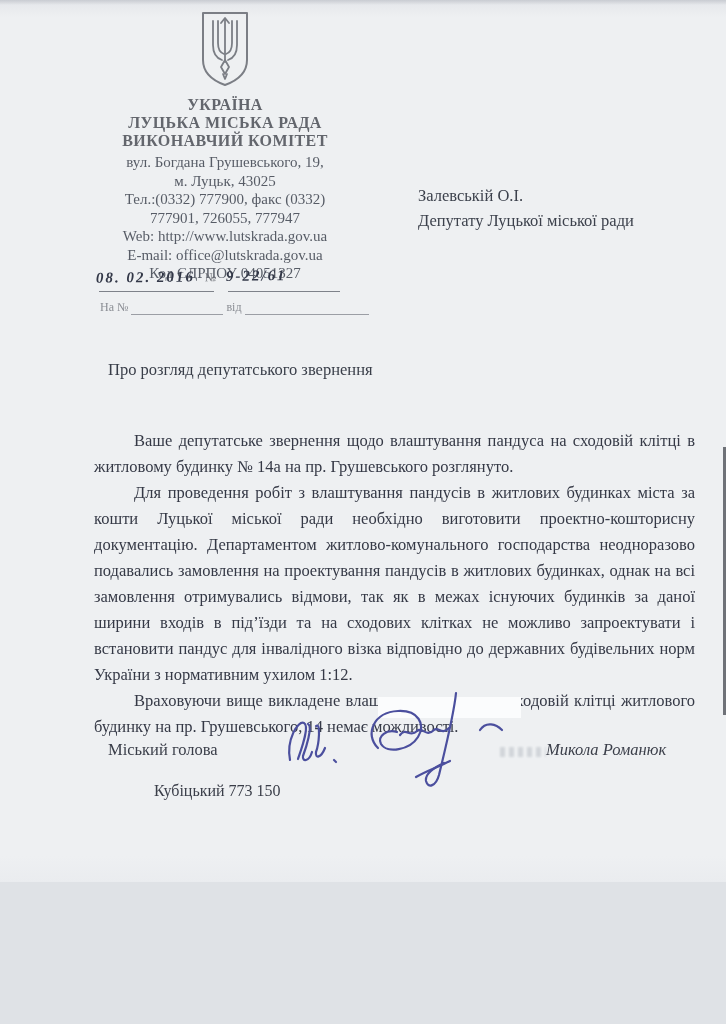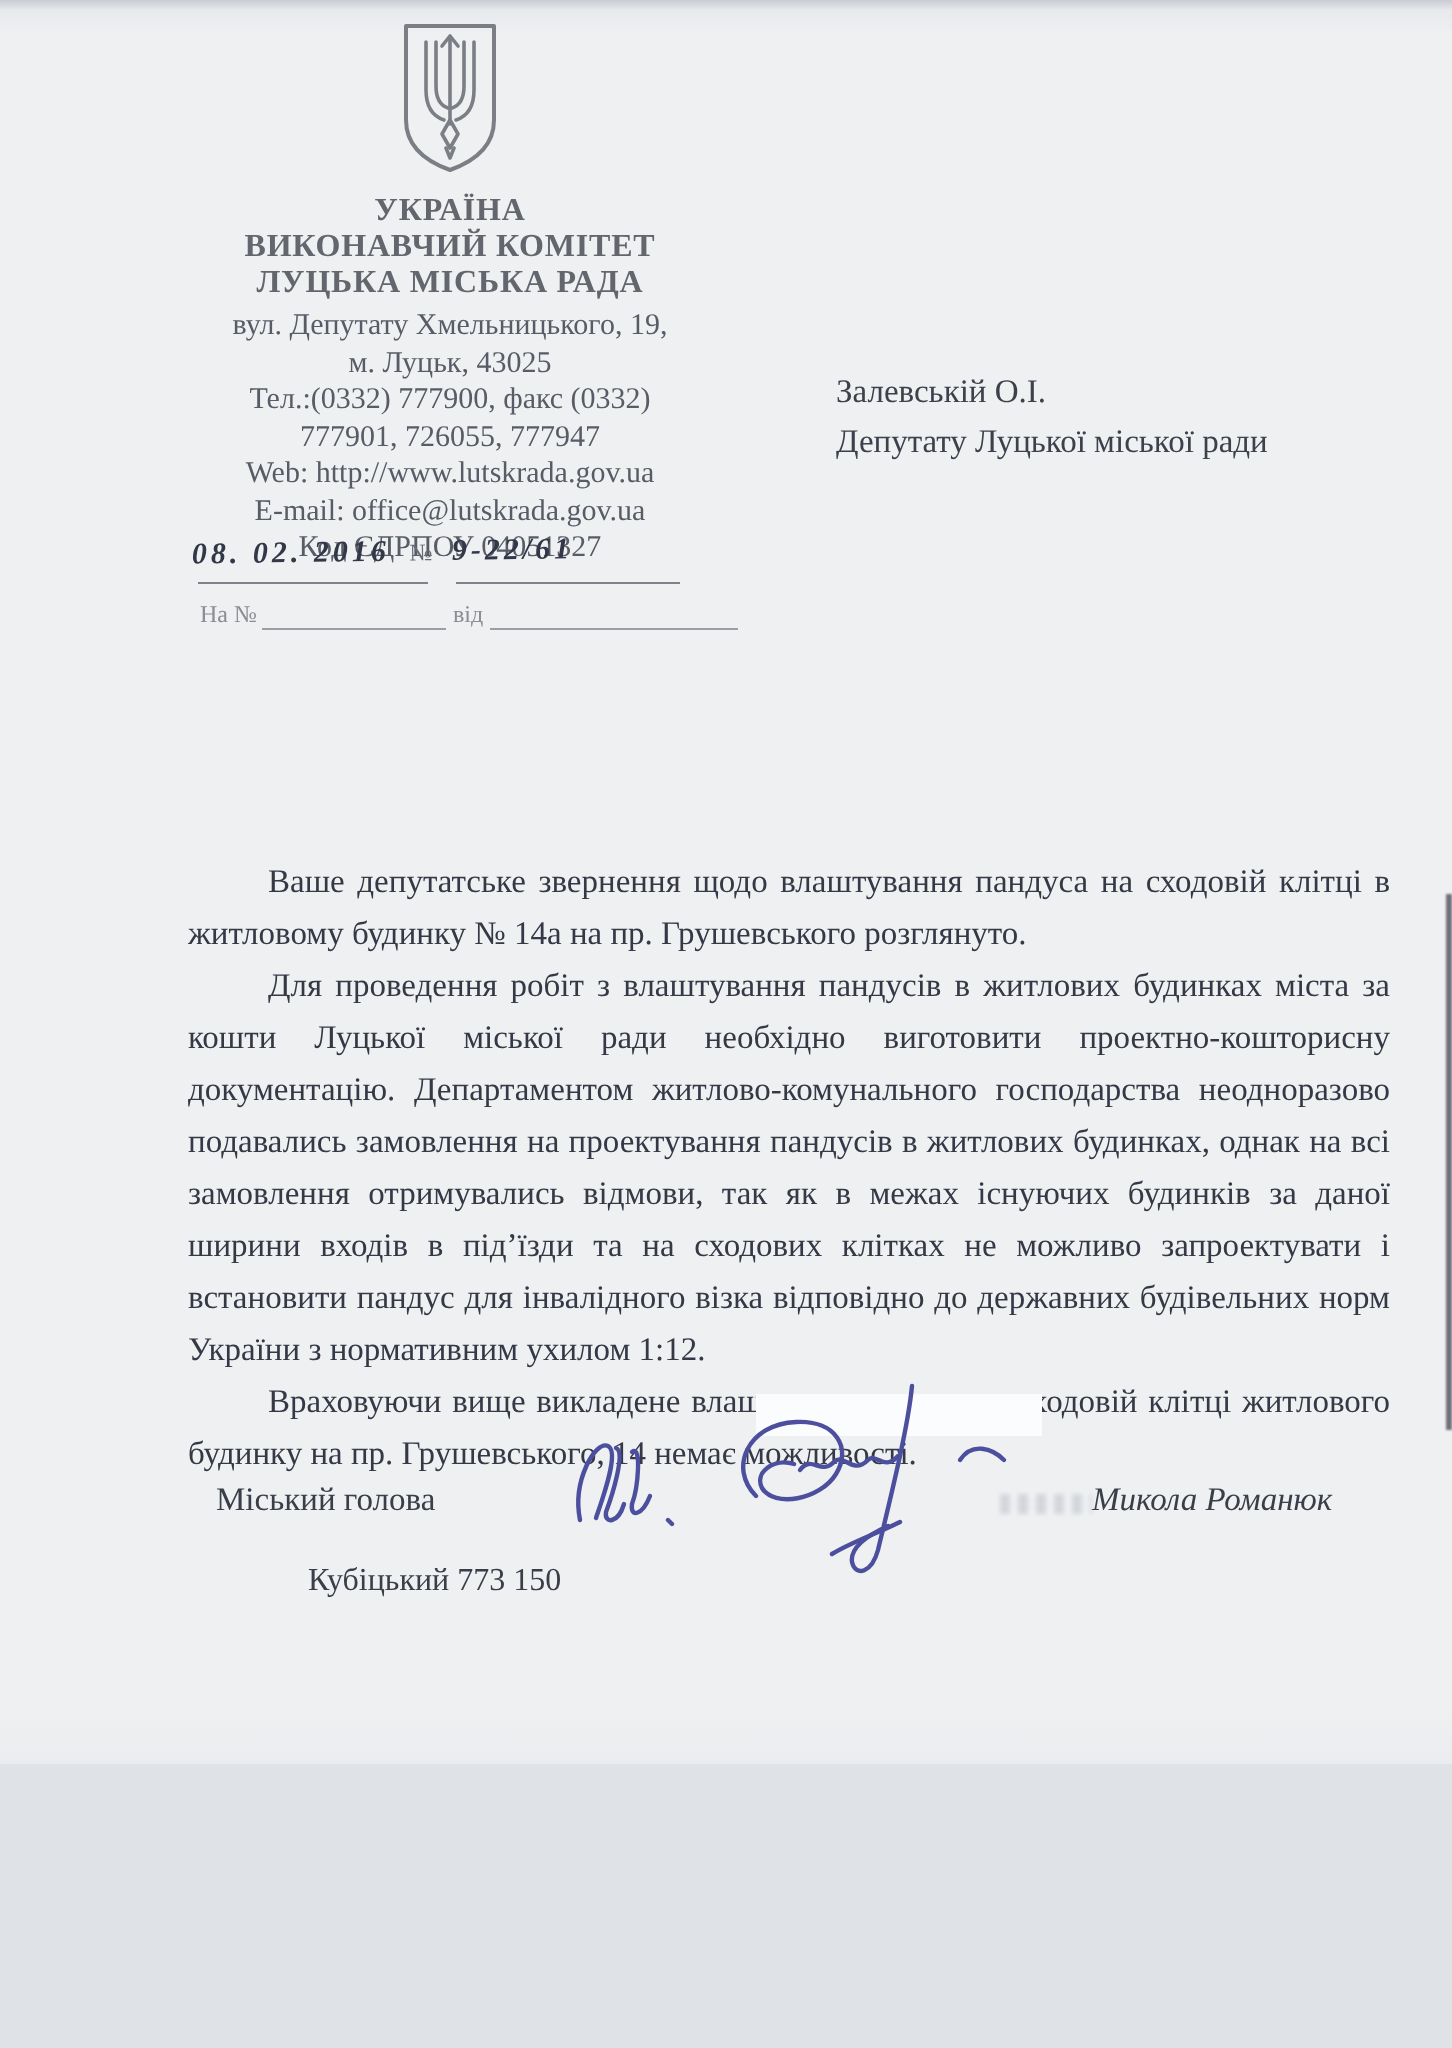--- a/index.html
+++ b/index.html
@@ -65,24 +65,24 @@
           <path d="M42 11 V35 Q42 47 33 50"></path>
           <path d="M37 11 V33 Q37 42 31 44"></path>
           <path d="M30 9 V52"></path>
           <path d="M26 13 L30 8 L34 13"></path>
           <path d="M30 50 L26 57 L30 64 L34 57 Z"></path>
           <path d="M28 64 L30 69 L32 64"></path>
         </g>
       </svg>
     </span>
     <div class="org">УКРАЇНА</div>
+    <div class="org">ЛУЦЬКА МІСЬКА РАДА</div>
     <div class="org">ВИКОНАВЧИЙ КОМІТЕТ</div>
-    <div class="org">ЛУЦЬКА МІСЬКА РАДА</div>
     <div class="addr">
-      <div>вул. Депутату Хмельницького, 19,</div>
+      <div>вул. Богдана Грушевського, 19,</div>
       <div>м. Луцьк, 43025</div>
       <div>Тел.:(0332) 777900, факс (0332)</div>
       <div>777901, 726055, 777947</div>
       <div>Web: http://www.lutskrada.gov.ua</div>
       <div>E-mail: office@lutskrada.gov.ua</div>
       <div>Код ЄДРПОУ 04051327</div>
     </div>
   </div>
 
   <div class="handline">
@@ -98,20 +98,21 @@
     <span class="blank" style="width:92px;"></span>
     <span>від</span>
     <span class="blank" style="width:124px;"></span>
   </div>
 
   <div class="recipient">
     <div>Залевській О.І.</div>
     <div>Депутату Луцької міської ради</div>
   </div>
 
+  <div class="subject">Про розгляд депутатського звернення</div>
 
   <div class="body-text">
     <p>Ваше депутатське звернення щодо влаштування пандуса на сходовій клітці  в житловому будинку № 14а на пр. Грушевського розглянуто.</p>
     <p>Для проведення робіт з влаштування пандусів  в житлових будинках міста за кошти Луцької міської ради необхідно виготовити проектно-кошторисну документацію. Департаментом житлово-комунального господарства неодноразово подавались замовлення на проектування пандусів в житлових будинках,  однак на всі замовлення отримувались відмови, так як в межах існуючих  будинків за даної  ширини входів в під’їзди та на сходових клітках не можливо запроектувати і встановити пандус для інвалідного візка відповідно до державних будівельних норм України з нормативним ухилом 1:12.</p>
     <p>Враховуючи вище викладене влаштувати пандус на сходовій клітці житлового будинку на пр. Грушевського, 14 немає можливості.</p>
   </div>
 
   <div class="whiteout"></div>
   <div class="sign-title">Міський голова</div>
   <div class="sign-name">Микола Романюк</div>

